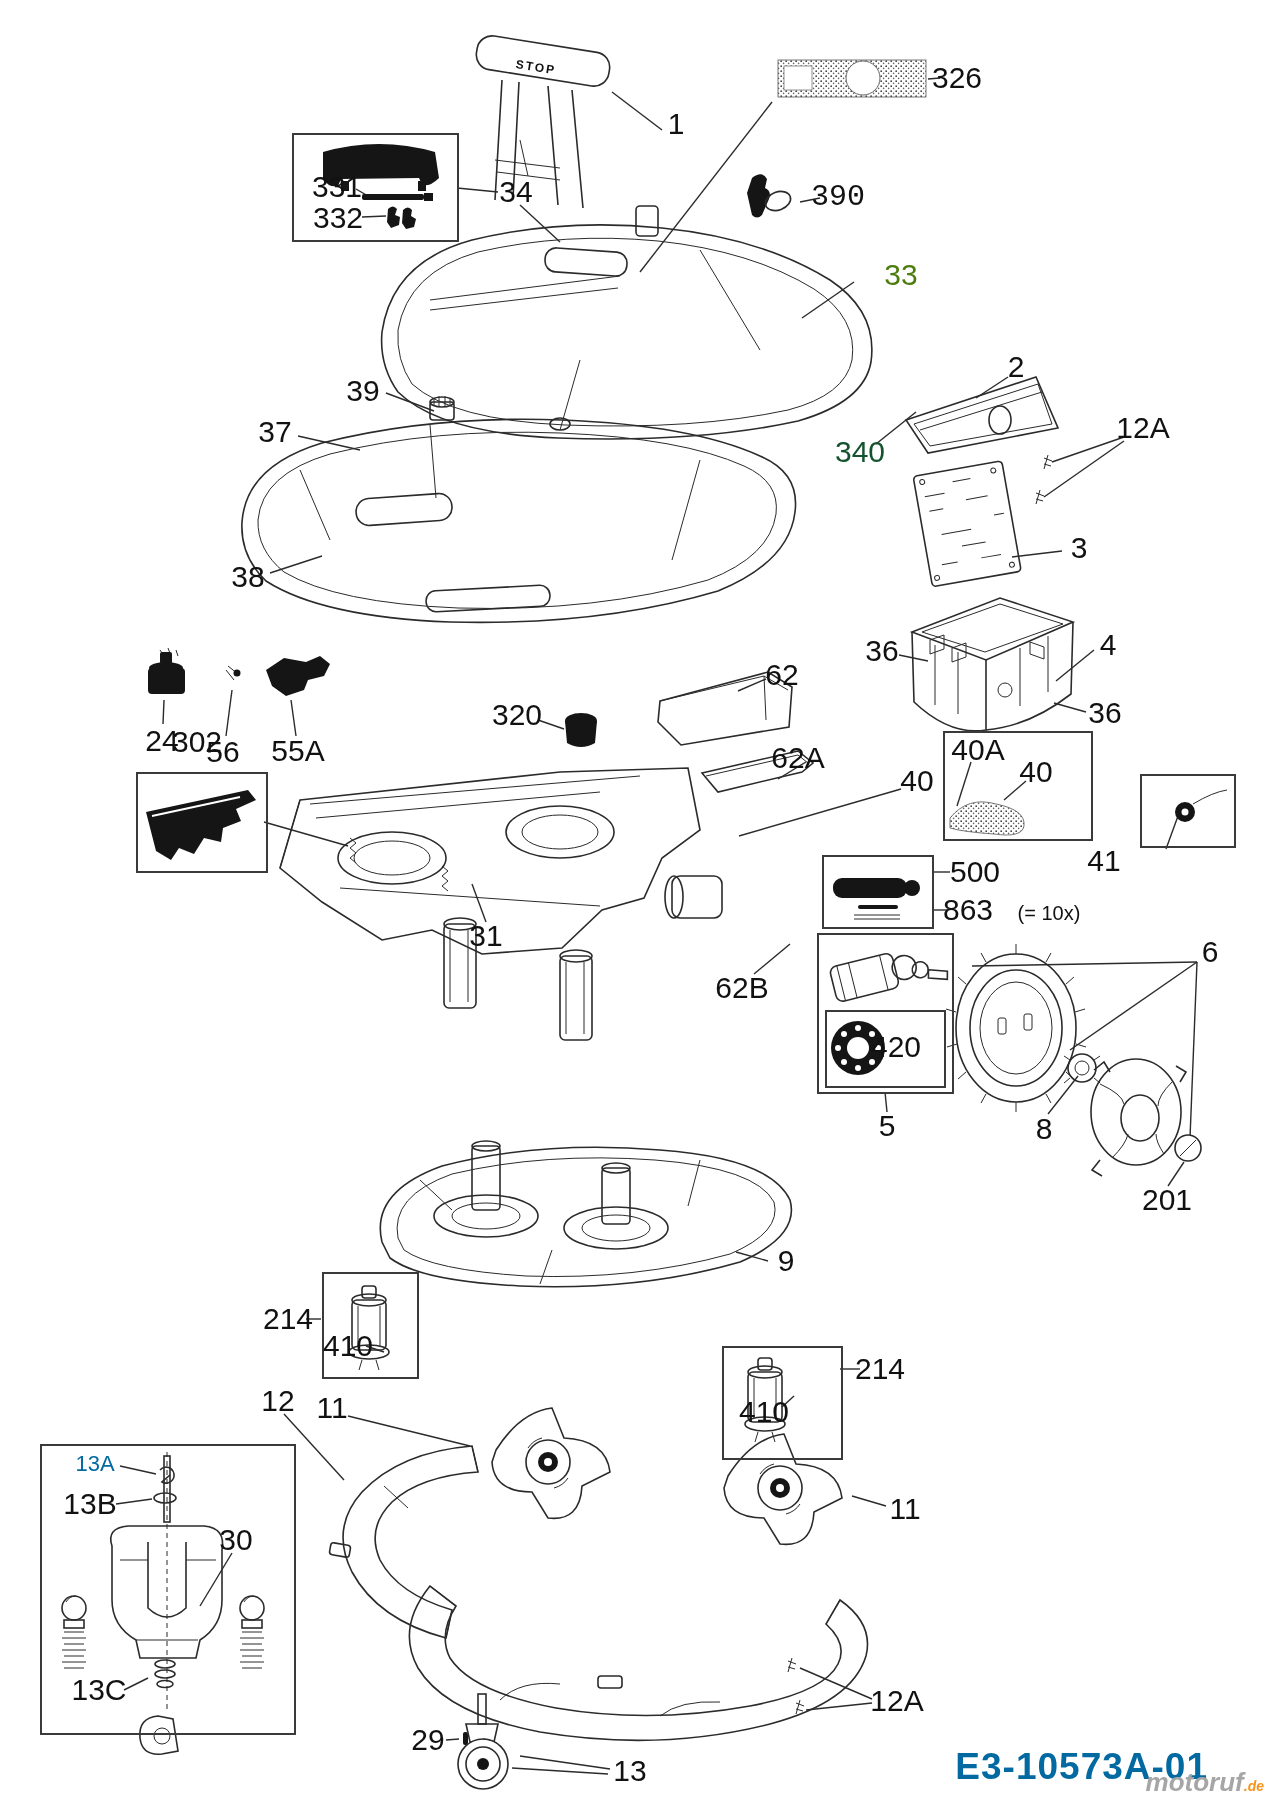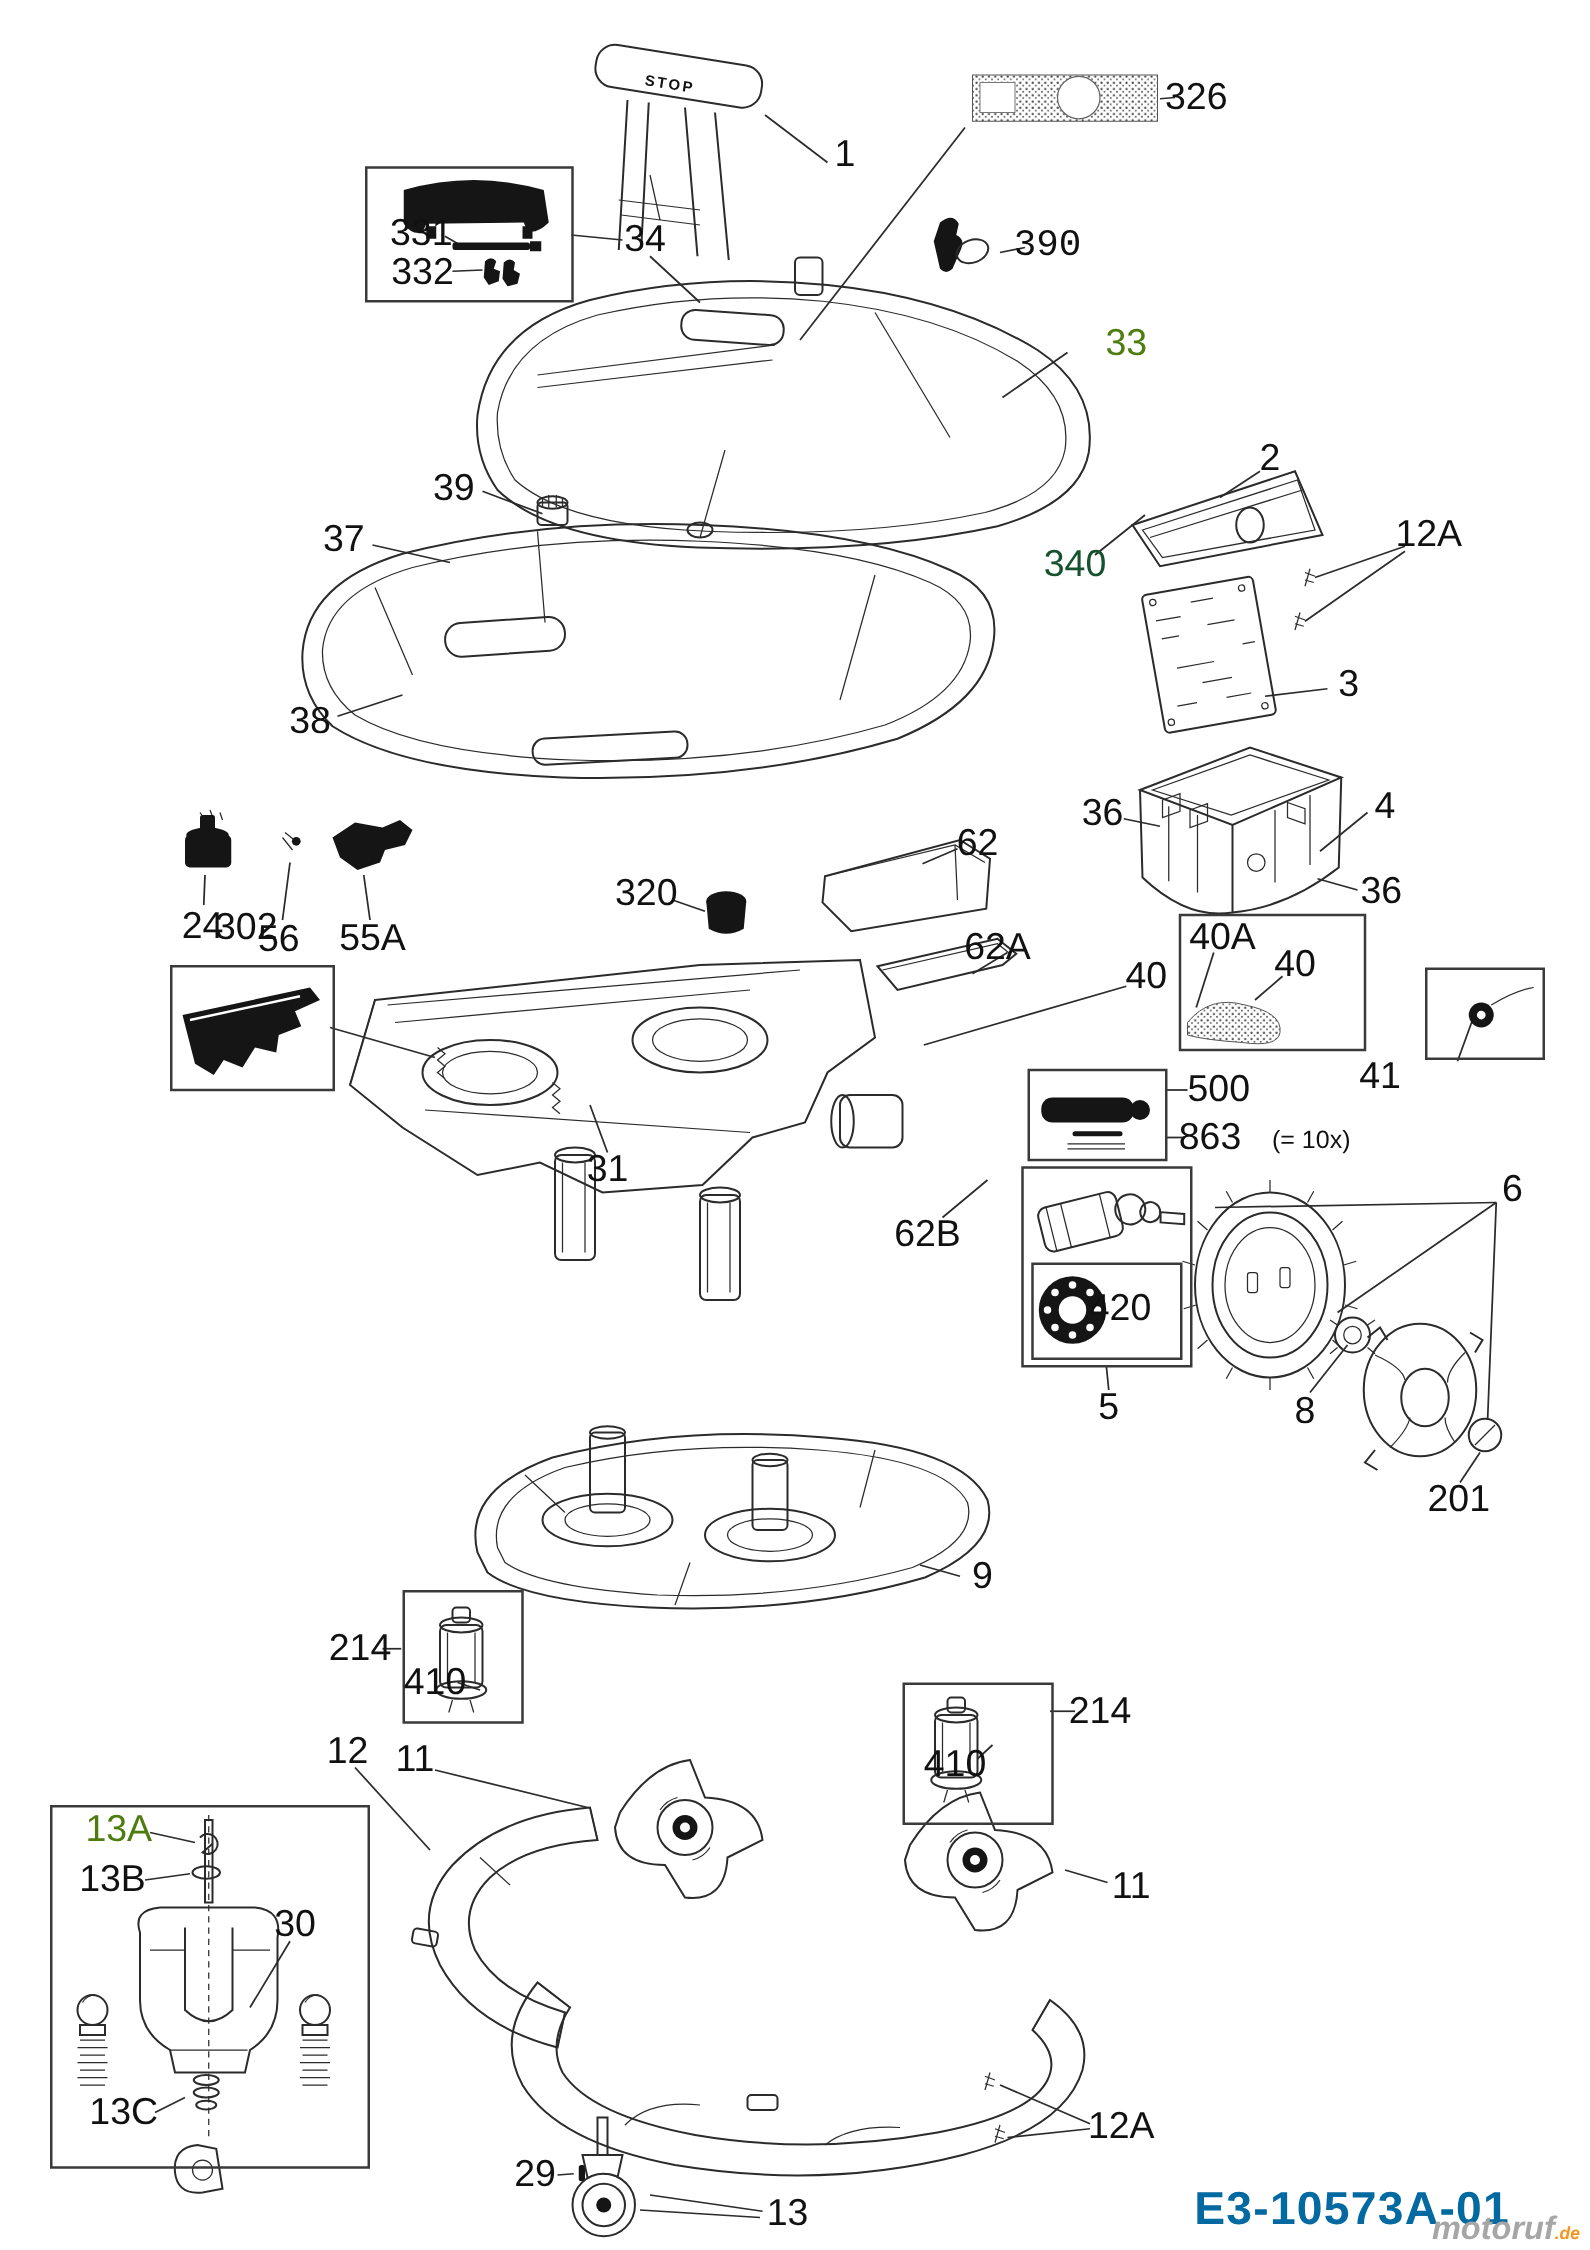--- a/index.html
+++ b/index.html
@@ -448,21 +448,21 @@
       <div class="plabel" style="left: 1044px; top: 1129px; font-size: 30px; color: rgb(17, 17, 17);">8</div>
       <div class="plabel" style="left: 1167px; top: 1200px; font-size: 30px; color: rgb(17, 17, 17);">201</div>
       <div class="plabel" style="left: 786px; top: 1261px; font-size: 30px; color: rgb(17, 17, 17);">9</div>
       <div class="plabel" style="left: 288px; top: 1319px; font-size: 30px; color: rgb(17, 17, 17);">214</div>
       <div class="plabel" style="left: 348px; top: 1346px; font-size: 30px; color: rgb(17, 17, 17);">410</div>
       <div class="plabel" style="left: 278px; top: 1401px; font-size: 30px; color: rgb(17, 17, 17);">12</div>
       <div class="plabel" style="left: 332px; top: 1408px; font-size: 30px; color: rgb(17, 17, 17);">11</div>
       <div class="plabel" style="left: 880px; top: 1369px; font-size: 30px; color: rgb(17, 17, 17);">214</div>
       <div class="plabel" style="left: 764px; top: 1412px; font-size: 30px; color: rgb(17, 17, 17);">410</div>
       <div class="plabel" style="left: 905px; top: 1509px; font-size: 30px; color: rgb(17, 17, 17);">11</div>
-      <div class="plabel" style="left: 95px; top: 1464px; font-size: 30px; color: #4d7c0f;">13A</div>
+      <div class="plabel" style="left: 95px; top: 1464px; font-size: 22px; color: #0369a1;">13A</div>
       <div class="plabel" style="left: 90px; top: 1504px; font-size: 30px; color: rgb(17, 17, 17);">13B</div>
       <div class="plabel" style="left: 236px; top: 1540px; font-size: 30px; color: rgb(17, 17, 17);">30</div>
       <div class="plabel" style="left: 99px; top: 1690px; font-size: 30px; color: rgb(17, 17, 17);">13C</div>
       <div class="plabel" style="left: 428px; top: 1740px; font-size: 30px; color: rgb(17, 17, 17);">29</div>
       <div class="plabel" style="left: 630px; top: 1771px; font-size: 30px; color: rgb(17, 17, 17);">13</div>
       <div class="plabel" style="left: 897px; top: 1701px; font-size: 30px; color: rgb(17, 17, 17);">12A</div>
     </div>
 
 <div class="note" style="left:1049px;top:913px;font-size:20px;">(= 10x)</div>
 

